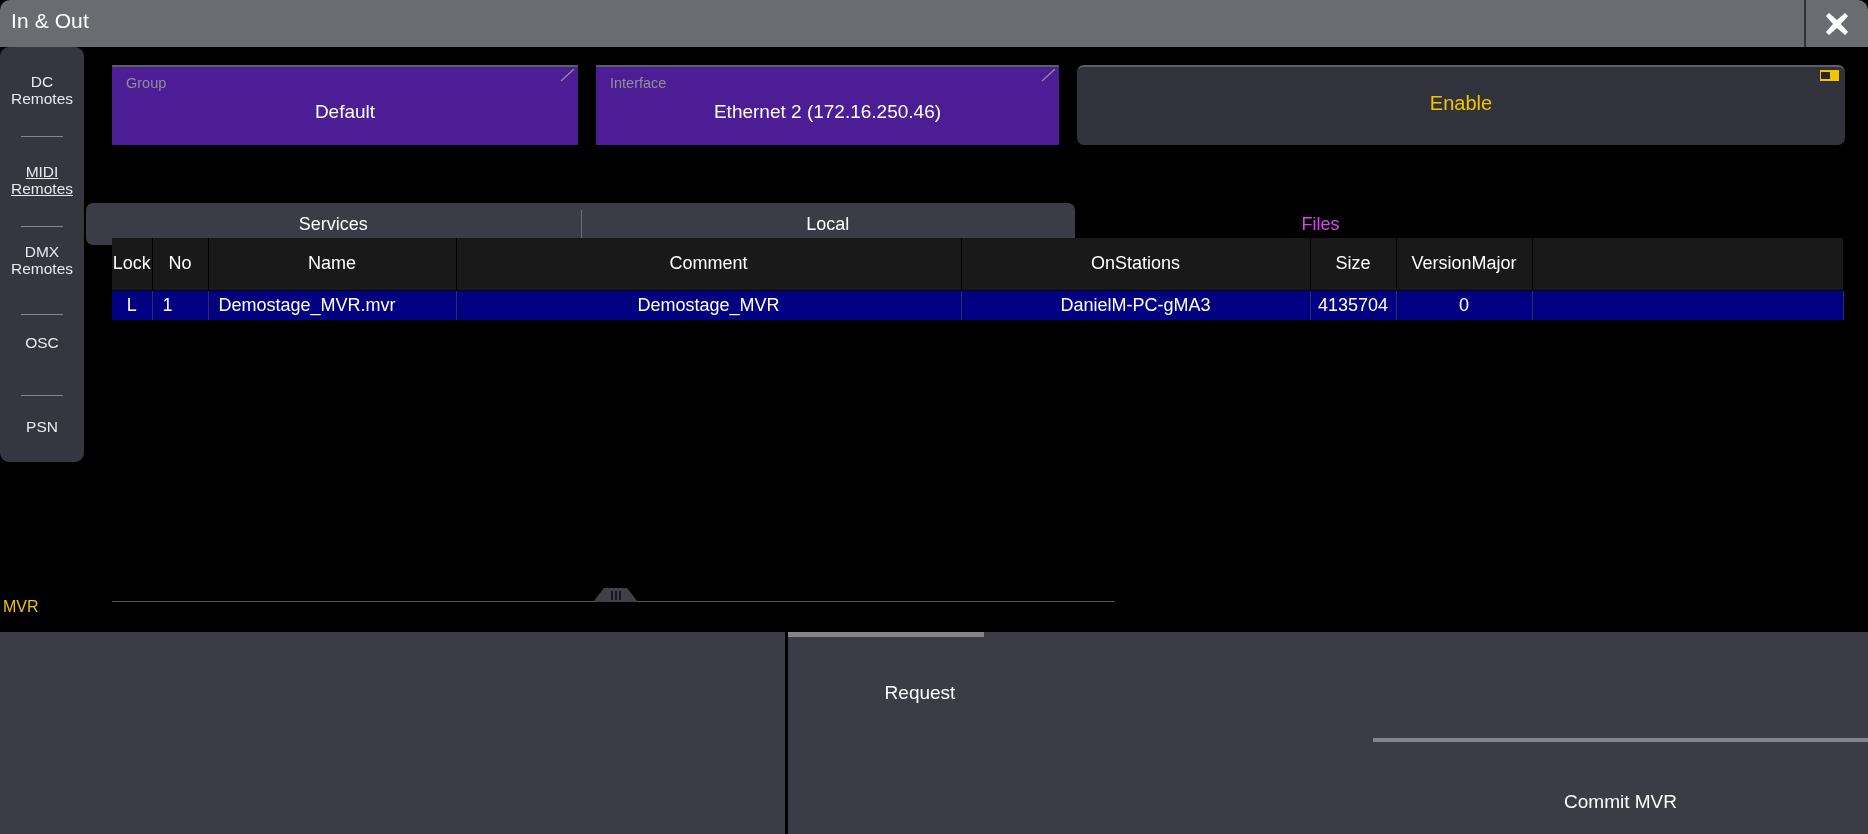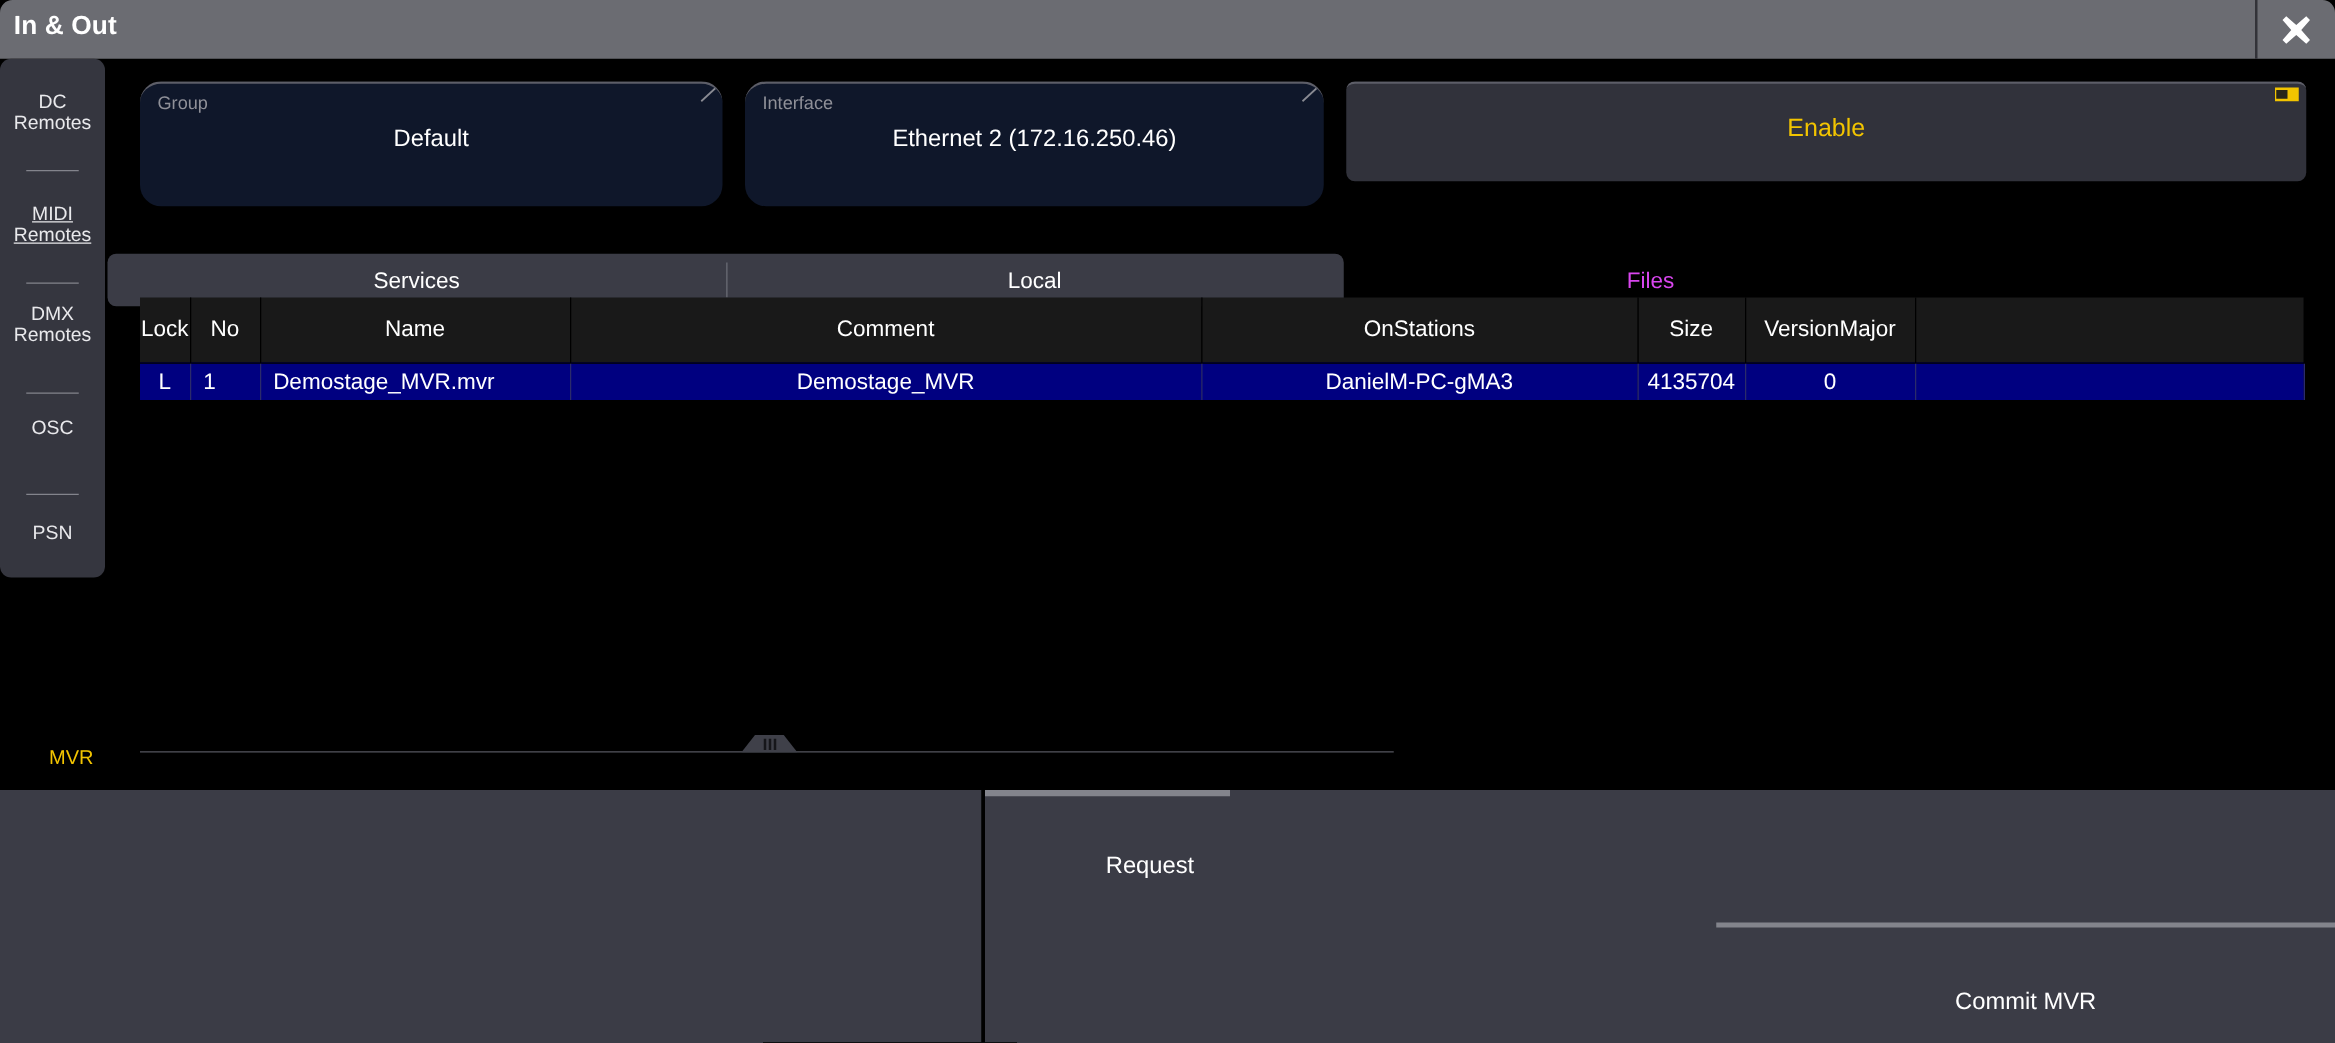--- a/index.html
+++ b/index.html
@@ -12,21 +12,21 @@
   #app { position: relative; width: 1868px; height: 834px; background: #000; }
 
   
   .titlebar {
     position: absolute; left: 0; top: 0; width: 1868px; height: 47px;
     background: #6b6c72;
     border-radius: 10px 10px 0 0;
   }
   .title-text {
     position: absolute; left: 11px; top: 9px;
-    font-size: 21px; font-weight: bold; color: #ffffff;
+    font-size: 21px; font-weight: normal; color: #ffffff;
     letter-spacing: .1px;
   }
   .title-sep {
     position: absolute; right: 62px; top: 0; width: 2px; height: 47px;
     background: #323238;
   }
   .close-btn {
     position: absolute; right: 0; top: 0; width: 62px; height: 47px;
     border-radius: 0 10px 0 0;
     display: flex; align-items: center; justify-content: center;
@@ -44,28 +44,28 @@
     position: absolute; left: 0; width: 84px;
     text-align: center; color: #e9e9ec; font-size: 15.5px; line-height: 17px;
     cursor: pointer;
   }
   .side-item.two-line { }
   .side-div {
     position: absolute; left: 21px; width: 42px; height: 1px;
     background: #83848c;
   }
   .side-outside {
-    position: absolute; left: 15px; width: 84px; text-align: center;
+    position: absolute; left: 3px; width: 84px; 
     color: #f2c400; font-size: 16px; cursor: pointer;
   }
 
   
   .selbox {
-    position: absolute; height: 100px;
-    background: #0f172a; border-radius: 17px;
+    position: absolute; height: 80px;
+    background: #4c1d95; border-radius: 1px;
     border-top: 2px solid #5d5e68;
     cursor: pointer; overflow: hidden;
   }
   .selbox .lbl {
     position: absolute; left: 14px; top: 8px;
     font-size: 14.5px; color: #8f9098;
   }
   .selbox .val {
     position: absolute; left: 0; right: 0; top: 34px;
     text-align: center; font-size: 19px; color: #ffffff;

